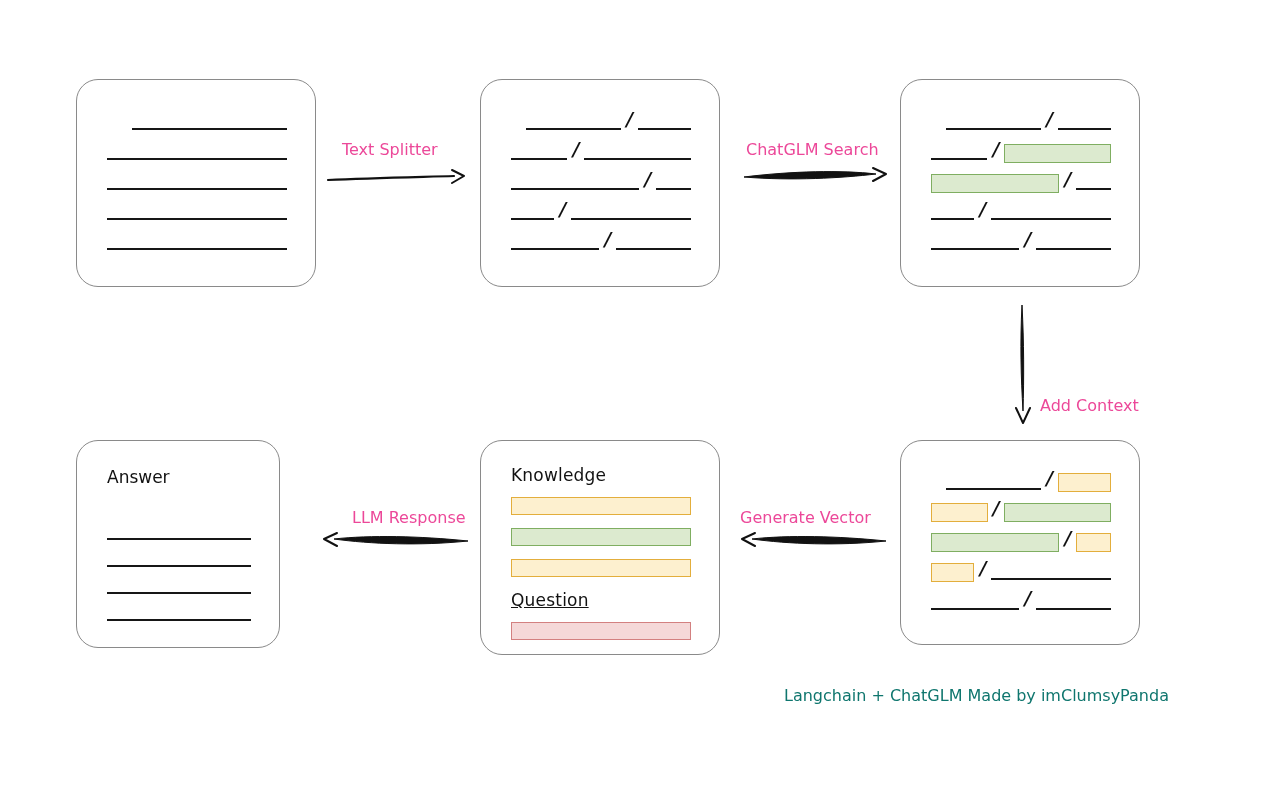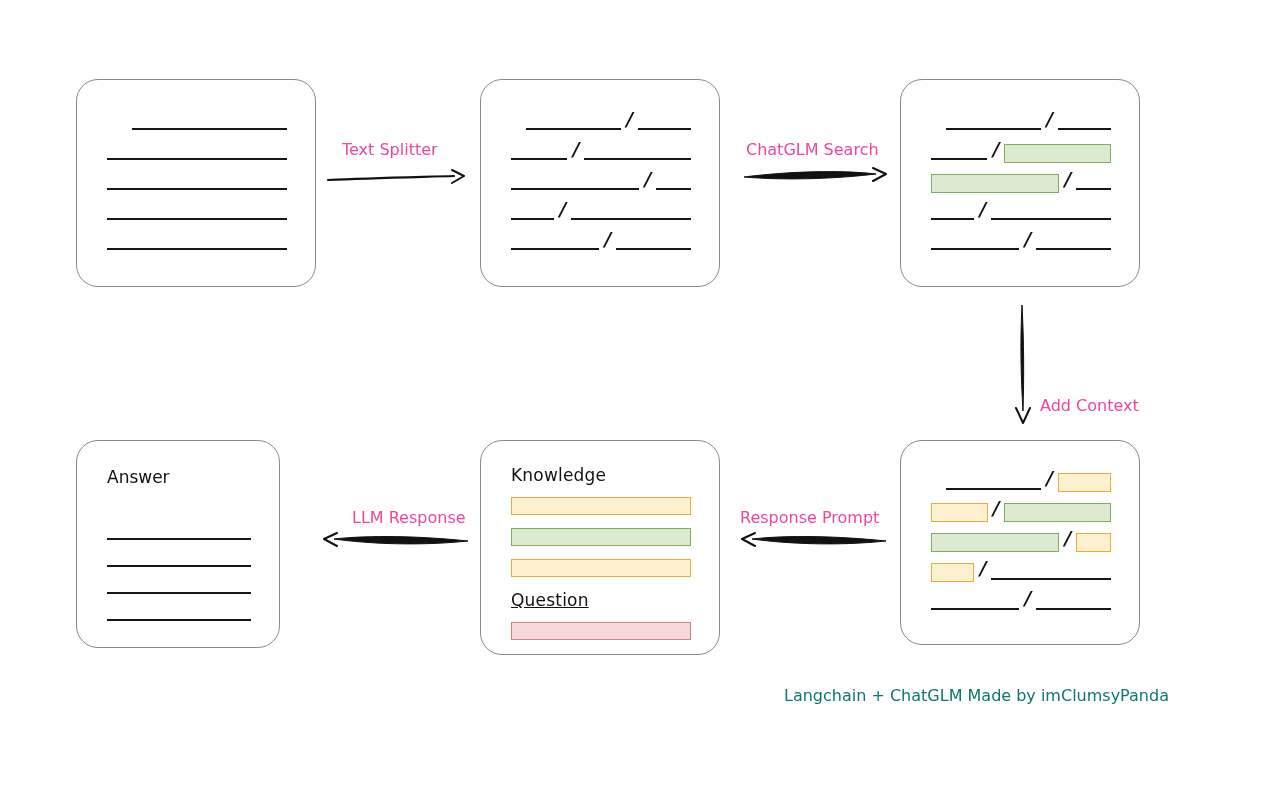--- a/index.html
+++ b/index.html
@@ -259,21 +259,21 @@
       </div>
       <div class="doc-row">
         <span class="seg-line" style="width: 93px;"></span>
         <span class="slash">/</span>
         <span class="seg-line" style="width: 79px;"></span>
       </div>
     </div>
 </div>
 
 <div class="edge" style="left:738px; top:508px; width:150px; height:50px;">
-  <div class="edge-label" style="left:2px; top:0px;">Response Prompt</div>
+  <div class="edge-label" style="left:2px; top:0px;">Generate Vector</div>
   <svg width="150" height="50" viewBox="0 0 150 50">
     <path d="M148,33 C100,28 50,27 14,31 C50,36 100,38 148,33 Z" fill="#111" stroke="#111" stroke-width="1"></path>
     <path d="M17,25 L4,31 L17,38" fill="none" stroke="#111" stroke-width="2" stroke-linejoin="round" stroke-linecap="round"></path>
   </svg>
 </div>
 
 <div class="doc-box" style="left:480px; top:440px; width:240px; height:215px;">
   <div class="prompt-inner">
     <div class="prompt-label">Knowledge</div>
     <div>

